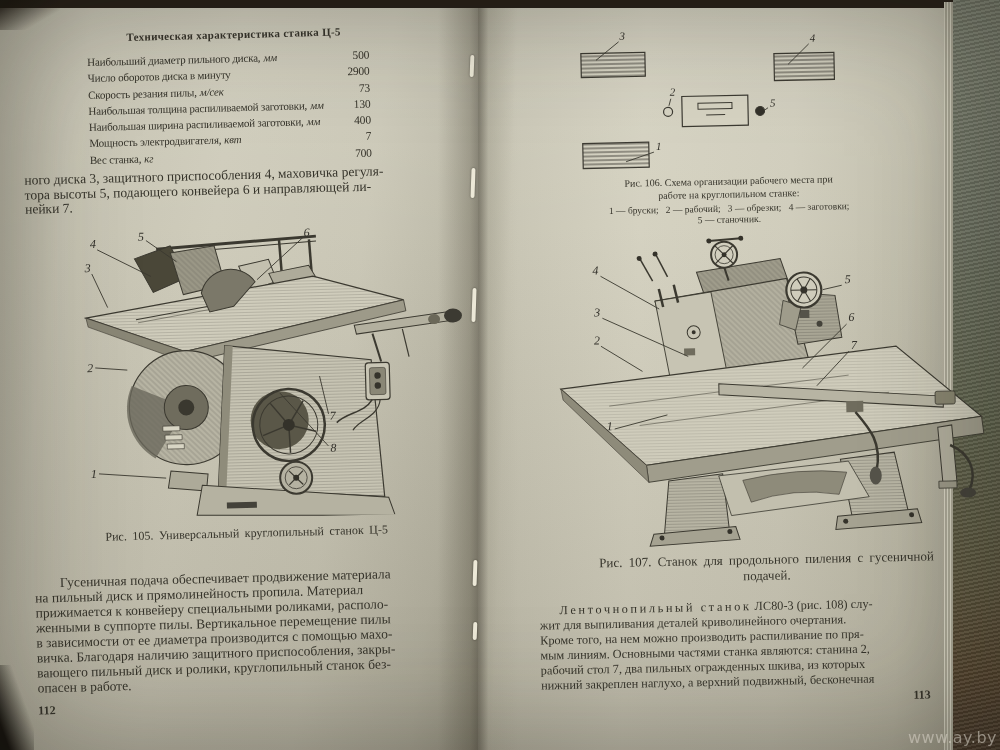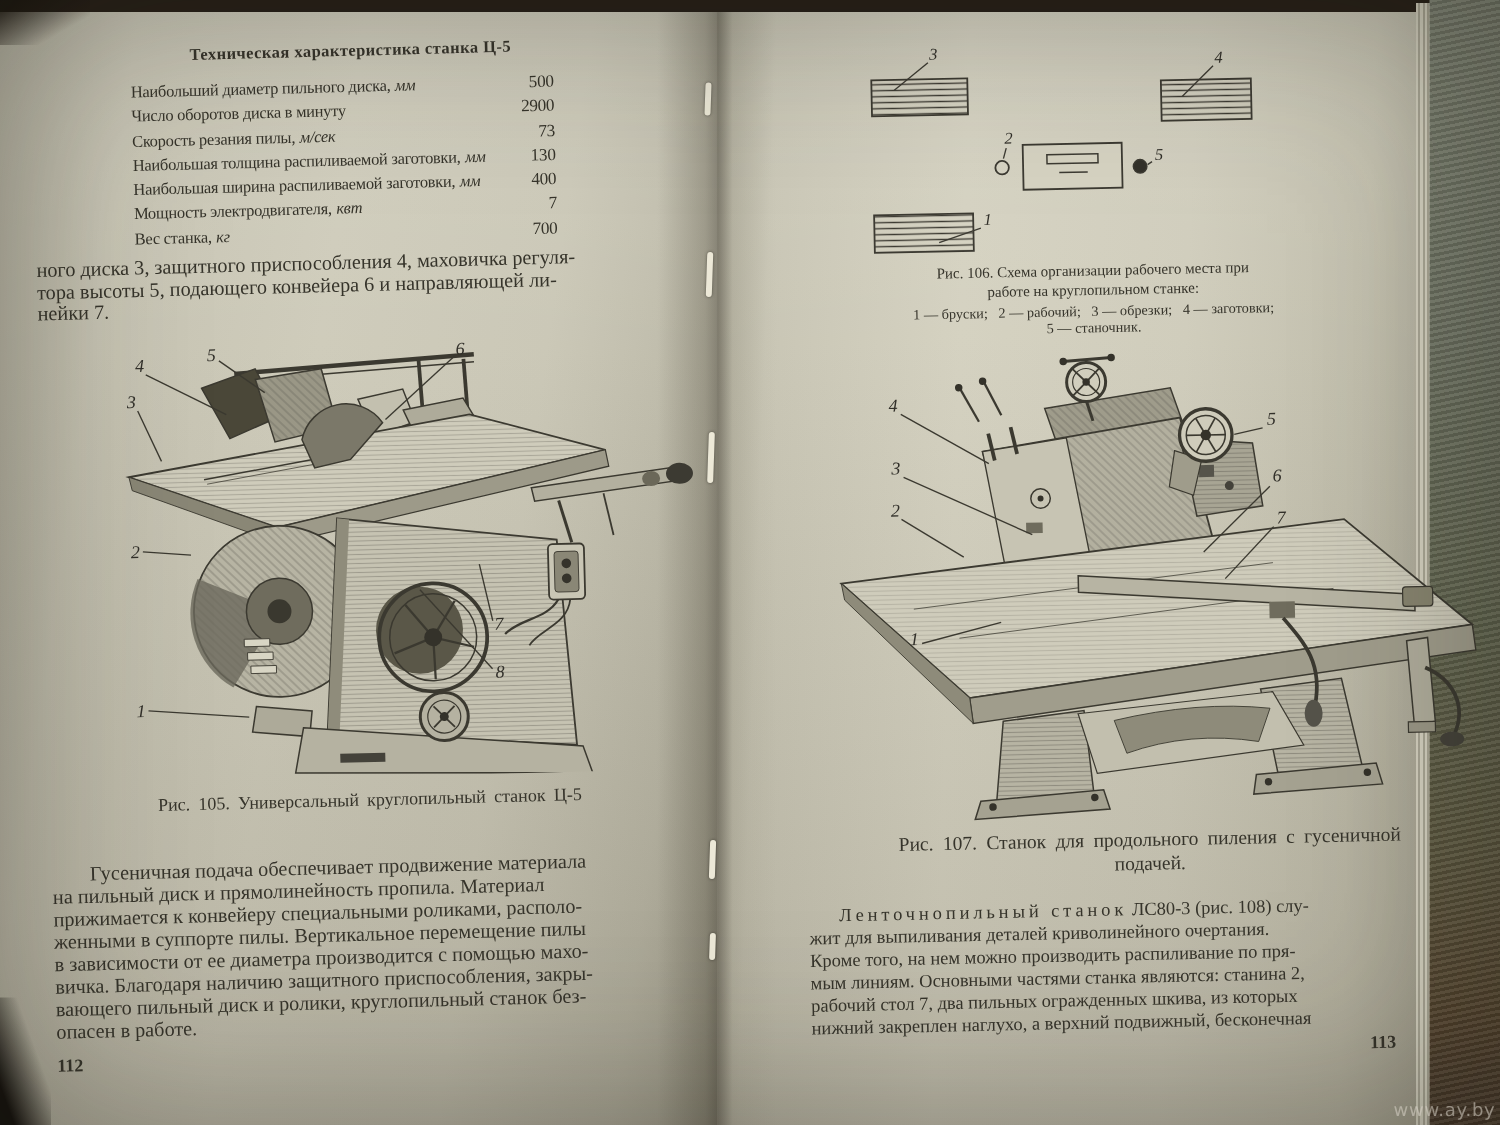--- a/index.html
+++ b/index.html
@@ -23,21 +23,21 @@
     background:linear-gradient(70deg,#14110d 15%,rgba(20,17,13,0) 65%);}
   .fore-edge{position:absolute;left:944px;top:2px;width:10px;height:748px;
     background:repeating-linear-gradient(90deg,#d3d0bf 0 1.5px,#a8a594 1.5px 3px);}
   .cover-strip{position:absolute;left:953px;top:0;width:47px;height:750px;
     background:linear-gradient(180deg,#7b8070 0%,#6f7464 30%,#626650 55%,#5c573f 76%,#55452f 90%,#48392a 100%);}
   .cover-strip::after{content:"";position:absolute;inset:0;
     background:repeating-linear-gradient(168deg,rgba(255,255,255,0.07) 0 2px,rgba(0,0,0,0.10) 2px 4px);}
   .vignette{position:absolute;inset:0;pointer-events:none;
     box-shadow:inset 0 0 130px rgba(30,26,18,0.38);}
   .watermark{position:absolute;right:3px;bottom:3px;font-family:"DejaVu Sans",sans-serif;
-    font-size:12px;color:rgba(216,212,200,0.55);letter-spacing:.5px;}
+    font-size:16px;color:rgba(216,212,200,0.55);letter-spacing:.5px;}
 
   
   .lcontent{position:absolute;left:12px;top:16px;width:452px;height:726px;
     transform:rotate(-1.5deg);transform-origin:0 0;}
   .rcontent{position:absolute;left:515px;top:14px;width:448px;height:728px;
     transform:rotate(-1.2deg);transform-origin:0 0;}
 
   .tbl-title{position:absolute;top:18px;left:0;width:442px;text-align:center;
     font-weight:bold;font-size:11px;letter-spacing:.3px;}
   .spec-table{position:absolute;top:40px;left:74px;width:282px;font-size:11px;letter-spacing:-0.2px;}

